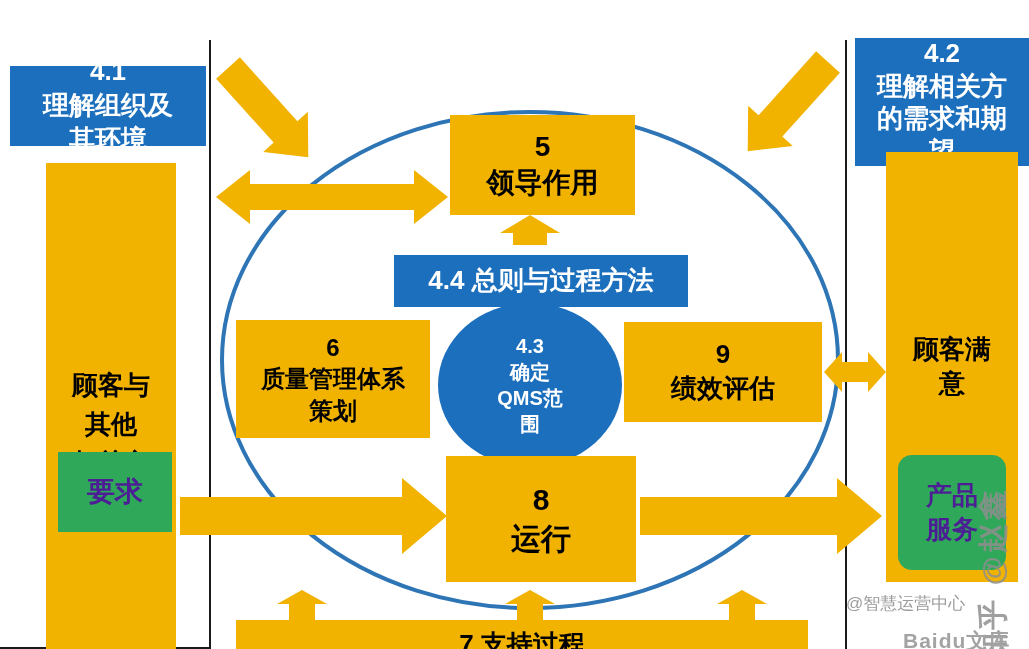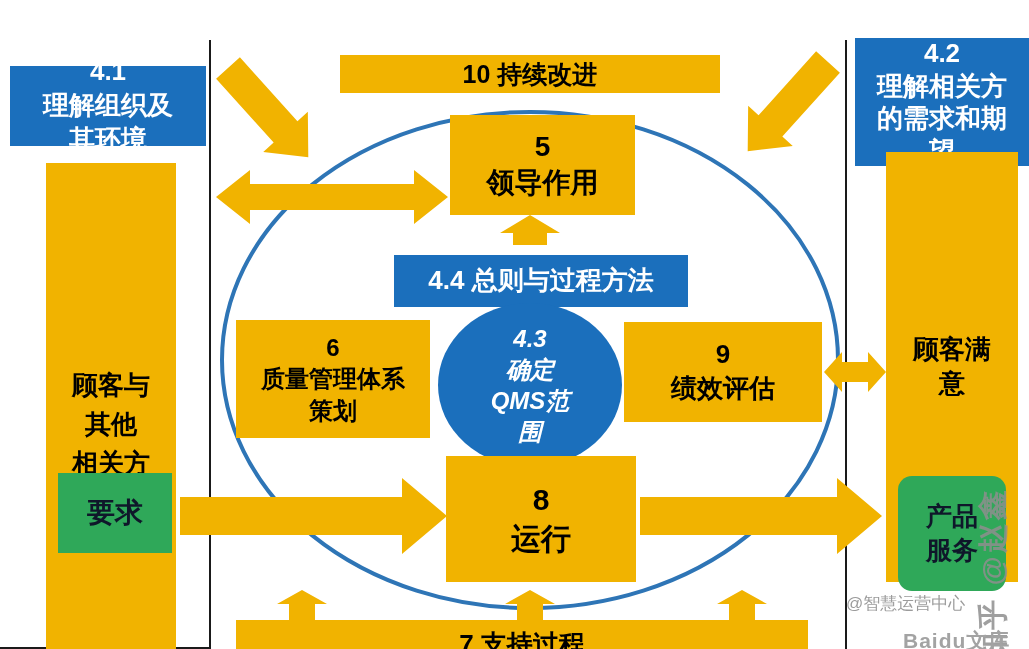--- a/index.html
+++ b/index.html
@@ -7,33 +7,33 @@
     position:relative;width:1029px;height:649px;overflow:hidden;background:#fff;
     font-family:"Liberation Sans","DejaVu Sans",sans-serif;
   }
   .layer{position:absolute;left:0;top:0;}
   .box{
     position:absolute;display:flex;align-items:center;justify-content:center;
     text-align:center;font-weight:bold;white-space:pre-line;line-height:1.3;
   }
   .yellow{background:var(--yellow,#F1B300);color:#000;}
   .blue{background:var(--blue,#1B6FBC);color:#fff;}
-  .green{background:var(--green,#2FA859);color:#0f172a;margin-top:21px;}
+  .green{background:var(--green,#2FA859);color:#4c1d95;}
 
   #box-context{left:10px;top:66px;width:196px;height:80px;font-size:26px;}
   #col-left{left:46px;top:163px;width:130px;height:523px;font-size:26px;line-height:1.5;}
   #box-requirements{left:58px;top:452px;width:114px;height:80px;font-size:28px;}
   #box-improvement{left:340px;top:55px;width:380px;height:38px;font-size:25px;}
   #box-interested{left:855px;top:38px;width:174px;height:128px;font-size:26px;line-height:1.25;}
   #col-right{left:886px;top:152px;width:132px;height:430px;font-size:26px;}
   #box-products{left:898px;top:455px;width:108px;height:115px;font-size:26px;border-radius:14px;}
   #box-leadership{left:450px;top:115px;width:185px;height:100px;font-size:28px;}
   #box-approach{left:394px;top:243px;width:294px;height:52px;font-size:26px;margin-top:12px;}
   #box-planning{left:236px;top:320px;width:194px;height:118px;font-size:24px;}
-  #ellipse-scope{left:438px;top:303px;width:184px;height:164px;border-radius:50%;font-size:24px;font-style:italic;}
+  #ellipse-scope{left:438px;top:303px;width:184px;height:164px;border-radius:50%;font-size:20px;}
   #box-evaluation{left:624px;top:322px;width:198px;height:100px;font-size:26px;}
   #box-operation{left:446px;top:456px;width:190px;height:126px;font-size:30px;}
   #box-support{left:236px;top:620px;width:572px;height:42px;font-size:26px;align-items:flex-start;padding-top:8px;box-sizing:border-box;}
 
   .arw{fill:var(--yellow,#F1B300);}
   .guide{stroke:var(--line,#1a1a1a);stroke-width:2;}
   .big-ellipse{fill:none;stroke:var(--ellipse,#2E75B6);stroke-width:4;}
 
   .wm{position:absolute;color:var(--watermark,#9b9b9b);}
   #wm-center{left:846px;top:592px;font-size:17px;}
@@ -75,21 +75,20 @@
   </svg>
 
   <div class="box blue" id="box-context">4.1
 理解组织及
 其环境</div>
   <div class="box yellow" id="col-left">顾客与
 其他
 相关方</div>
   <div class="box green" id="box-requirements">要求</div>
 
-  <div class="box yellow" id="box-improvement">10  持续改进</div>
 
   <div class="box blue" id="box-interested">4.2
 理解相关方
 的需求和期
 望</div>
   <div class="box yellow" id="col-right">顾客满
 意</div>
   <div class="box green" id="box-products">产品
 服务</div>
 

